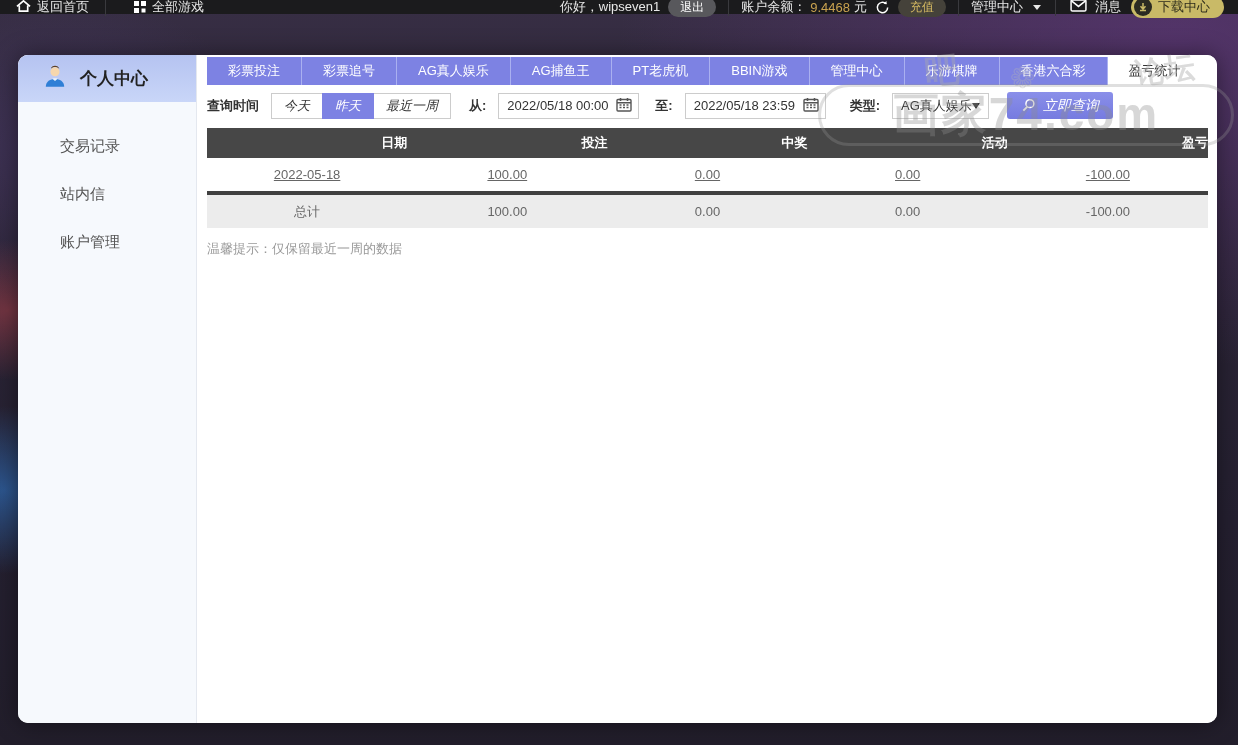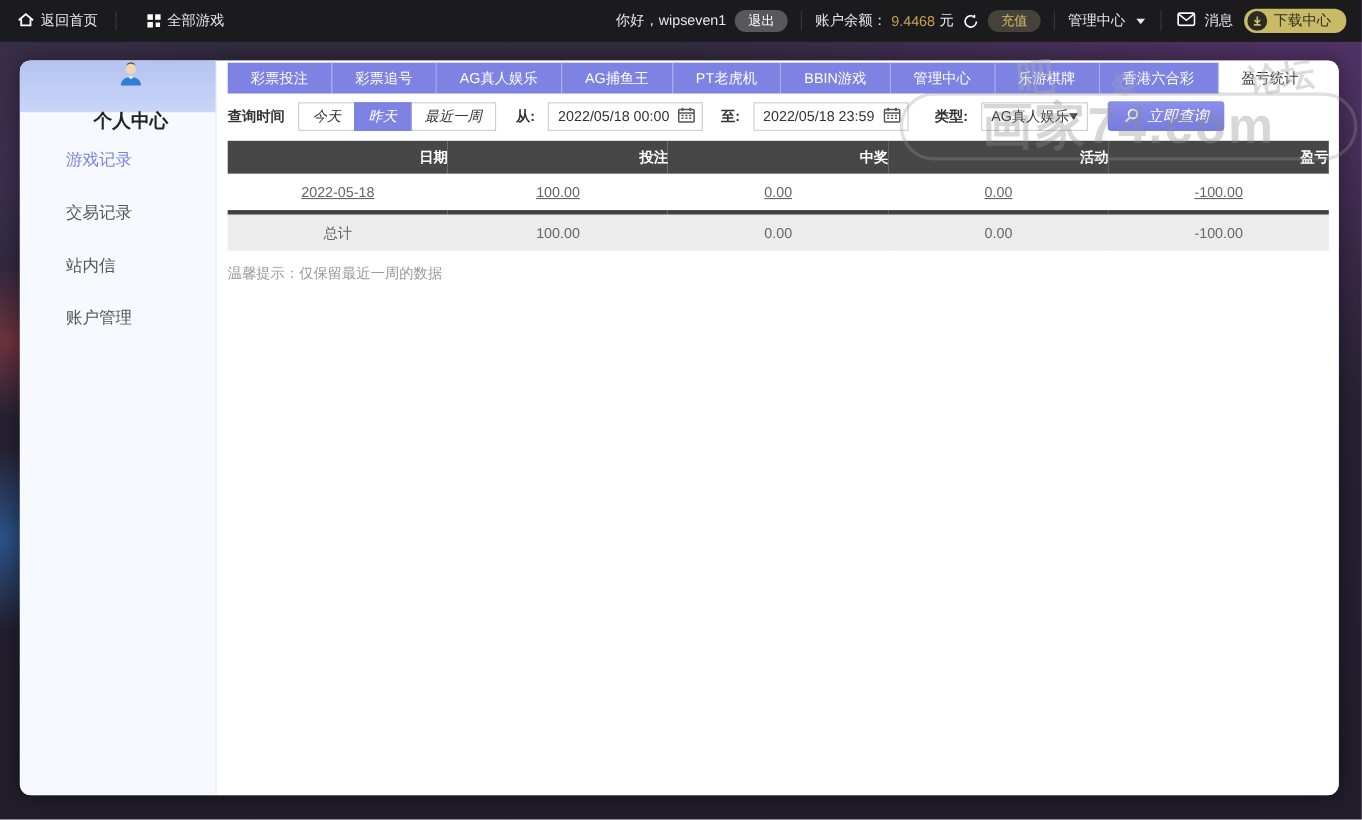--- a/index.html
+++ b/index.html
@@ -10,21 +10,21 @@
       radial-gradient(130px 100px at 8px 310px, rgba(190,70,80,0.50), transparent 70%),
       radial-gradient(150px 120px at 4px 490px, rgba(50,130,220,0.55), transparent 70%),
       radial-gradient(300px 220px at 60px 150px, rgba(85,65,125,0.45), transparent 70%),
       radial-gradient(900px 520px at 95% 6%, rgba(108,58,138,0.55), transparent 62%),
       linear-gradient(180deg,#372e44 0%,#2b2536 35%,#252031 70%,#221e2b 100%);
     position:relative;
   }
 
   
   .navbar {
-    position:absolute; top:0; left:0; width:1238px; height:38px;
+    position:absolute; top:0; left:0; width:1238px; height:14px;
     background:#1b1b1d; display:flex; align-items:center;
     color:#e8e8e8; font-size:13px; z-index:20;justify-content:center;
   }
   .nav-item { display:flex; align-items:center; gap:6px; padding:0 16px; height:31px; cursor:pointer; white-space:nowrap; }
   .nav-sep { width:1px; height:18px; background:#3a3a3e; }
   .nav-right { margin-left:auto; display:flex; align-items:center; }
   .pill { border-radius:10px; padding:2px 12px; font-size:12px; line-height:16px; cursor:pointer; }
   .pill-logout { background:#58585c; color:#ffffff; margin-left:8px; }
   .pill-recharge { background:#45423a; color:#d8bc62; margin-left:8px; }
   .gold { color:#c9a24f; }
@@ -40,21 +40,21 @@
 
   
   .card {
     position:absolute; top:55px; left:18px; width:1199px; height:668px;
     border-radius:10px; display:flex; overflow:hidden; z-index:10;
     box-shadow:0 0 25px rgba(0,0,0,.45); background:#fff;
   }
   .sidebar { width:179px; background:#f6f9fd; border-right:1px solid #e4e8ef; flex-shrink:0; }
   .sidebar-header {
     height:47px; background:linear-gradient(180deg,#b5c3f1 0%,#c9d6f8 100%);
-    display:flex; align-items:center; gap:12px; padding-left:24px;flex-direction:column;
+    display:flex; align-items:center; gap:12px; padding-left:24px;
   }
   .sidebar-title { font-size:17px; font-weight:bold; color:#222; }
   .menu { padding-top:32px; }
   .menu-item { padding:0 0 0 42px; height:48px; line-height:24px; font-size:15px; color:#555; cursor:pointer; }
   .menu-item.active { color:#7d82e3; }
 
   .content { flex:1; background:#fff; padding:2px 10px 0 10px; position:relative; }
 
   
   .tabs { display:flex; height:28px; }
@@ -175,21 +175,20 @@
         <svg width="26" height="26" viewBox="0 0 24 24">
           <circle cx="12" cy="7.2" r="4.2" fill="#f6d7ad"></circle>
           <path d="M8 4.6 a4.2 4.2 0 0 1 8 0 c-1.2-1.4-2.4-1.8-4-1.8s-2.8.4-4 1.8z" fill="#5d4024"></path>
           <path d="M3.5 21c0-5 4.2-7.2 8.5-7.2s8.5 2.2 8.5 7.2z" fill="#2f7fd6"></path>
           <path d="M9.5 13.6l2.5 2.2 2.5-2.2c-.8-.3-1.6-.4-2.5-.4s-1.7.1-2.5.4z" fill="#eaf2fb"></path>
         </svg>
       </span>
       <span class="sidebar-title">个人中心</span>
     </div>
     <div class="menu">
-      <div class="menu-item active">游戏记录</div>
       <div class="menu-item">交易记录</div>
       <div class="menu-item">站内信</div>
       <div class="menu-item">账户管理</div>
     </div>
   </div>
 
   <div class="content">
 
     <div class="tabs">
       <div class="tab">彩票投注</div>

